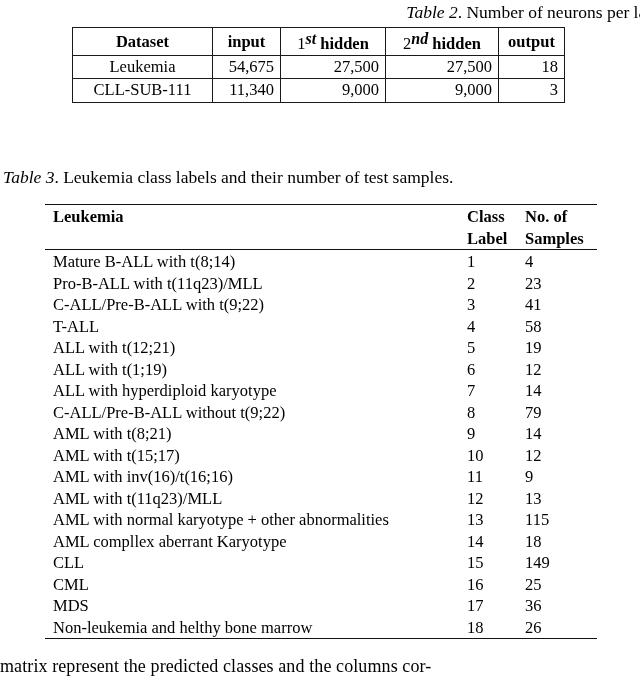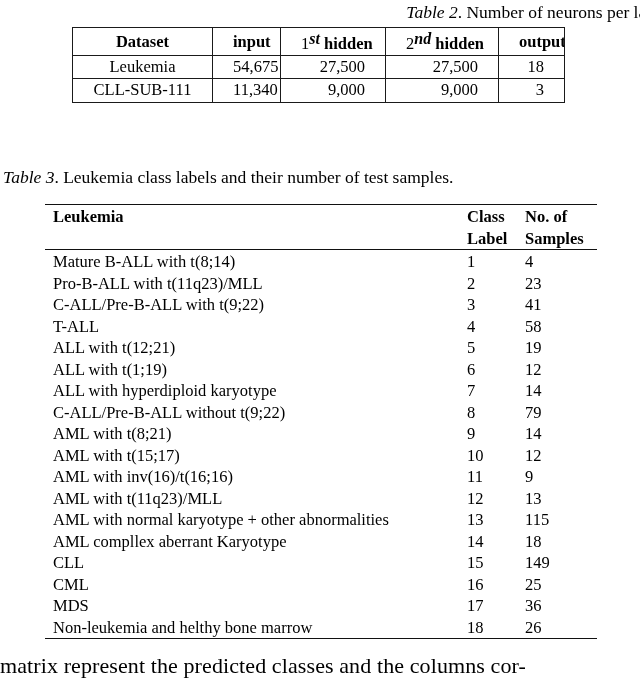--- a/index.html
+++ b/index.html
@@ -46,21 +46,21 @@
     width: 492px;
   }
   table.grid {
     border-collapse: collapse;
     width: 100%;
     font-size: 16.5px;
     table-layout: fixed;
   }
   table.grid th, table.grid td {
     border: 1.6px solid #1a1a1a;
-    padding: 0 20px;
+    padding: 0 6px;
     height: 22.2px;
     line-height: 22.2px;
     font-weight: normal;
     white-space: nowrap;
     overflow: hidden;
   }
   table.grid thead th {
     font-weight: bold;
     text-align: center;
   }
@@ -127,21 +127,21 @@
   col.w-name  { width: 414px; }
   col.w-class { width: 58px; }
   col.w-samp  { width: 80px; }
 
   
   #body-text {
     position: absolute;
     left: 0;
     top: 655px;
     width: 640px;
-    font-size: 22px;
+    font-size: 18px;
     line-height: 22px;
     white-space: nowrap;
     letter-spacing: 0.1px;
   }
 </style>
 </head>
 <body>
 
 <div class="caption" id="caption-table2"><span class="tlabel">Table 2</span><span>. </span><span>Number of neurons per layer.</span></div>
 

